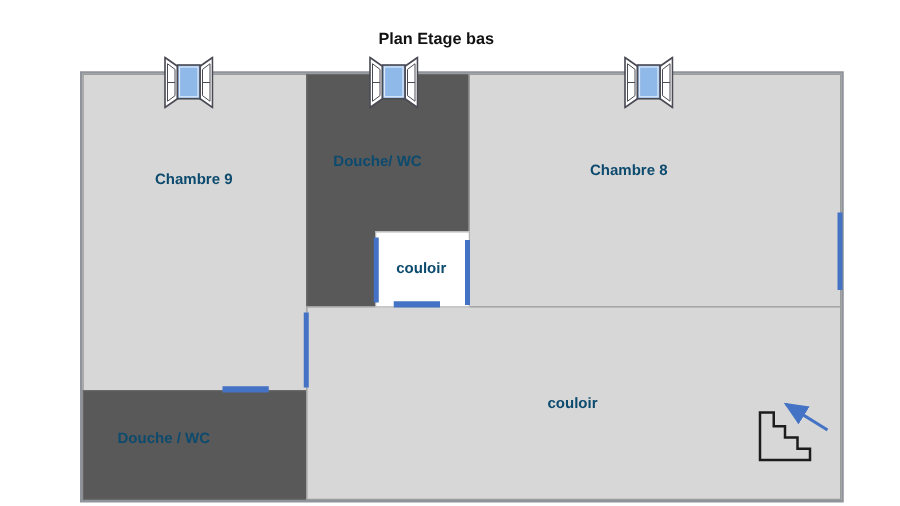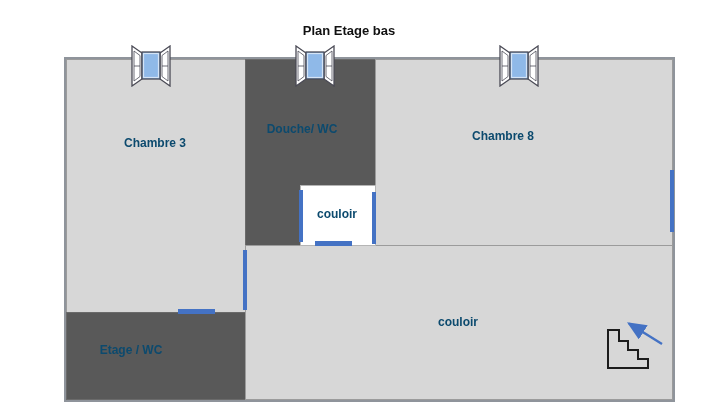--- a/index.html
+++ b/index.html
@@ -58,26 +58,26 @@
 
   <div class="room room-light room-chambre3"></div>
   <div class="room room-dark room-douche-bottom"></div>
   <div class="room room-dark room-douche-top"></div>
   <div class="room room-light room-chambre4"></div>
   <div class="room room-light room-couloir-main"></div>
   <div class="room room-white room-couloir-small"></div>
 
   <div class="outer-frame"></div>
 
-  <span class="room-label lbl-chambre3">Chambre 3</span>
+  <span class="room-label lbl-chambre3">Chambre 9</span>
   <span class="room-label lbl-douche-top">Douche/ WC</span>
   <span class="room-label lbl-chambre4">Chambre 8</span>
   <span class="room-label lbl-couloir-small">couloir</span>
   <span class="room-label lbl-couloir-main">couloir</span>
-  <span class="room-label lbl-douche-bottom">Etage / WC</span>
+  <span class="room-label lbl-douche-bottom">Douche / WC</span>
 
   <div class="door door-chambre3"></div>
   <div class="door door-douche-bottom"></div>
   <div class="door door-couloir-left"></div>
   <div class="door door-couloir-right"></div>
   <div class="door door-couloir-bottom"></div>
   <div class="door door-chambre4"></div>
 
   <svg class="window window-1" viewBox="0 0 40 42">
     <polygon points="1,1 11,8 11,34 1,41" fill="#ffffff" stroke="#4a4a55" stroke-width="1.3"></polygon>

